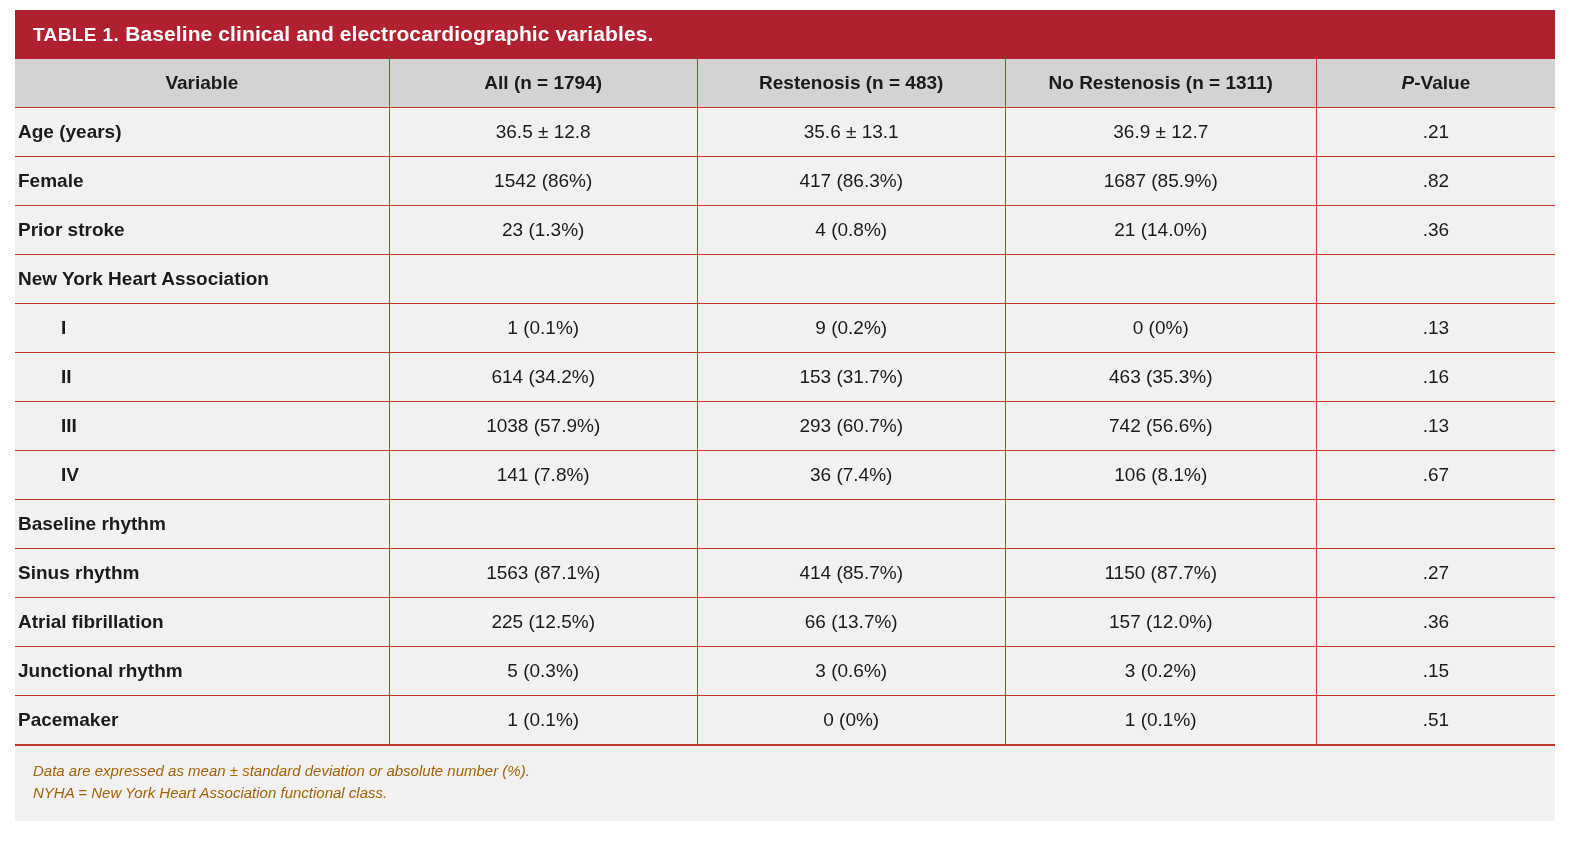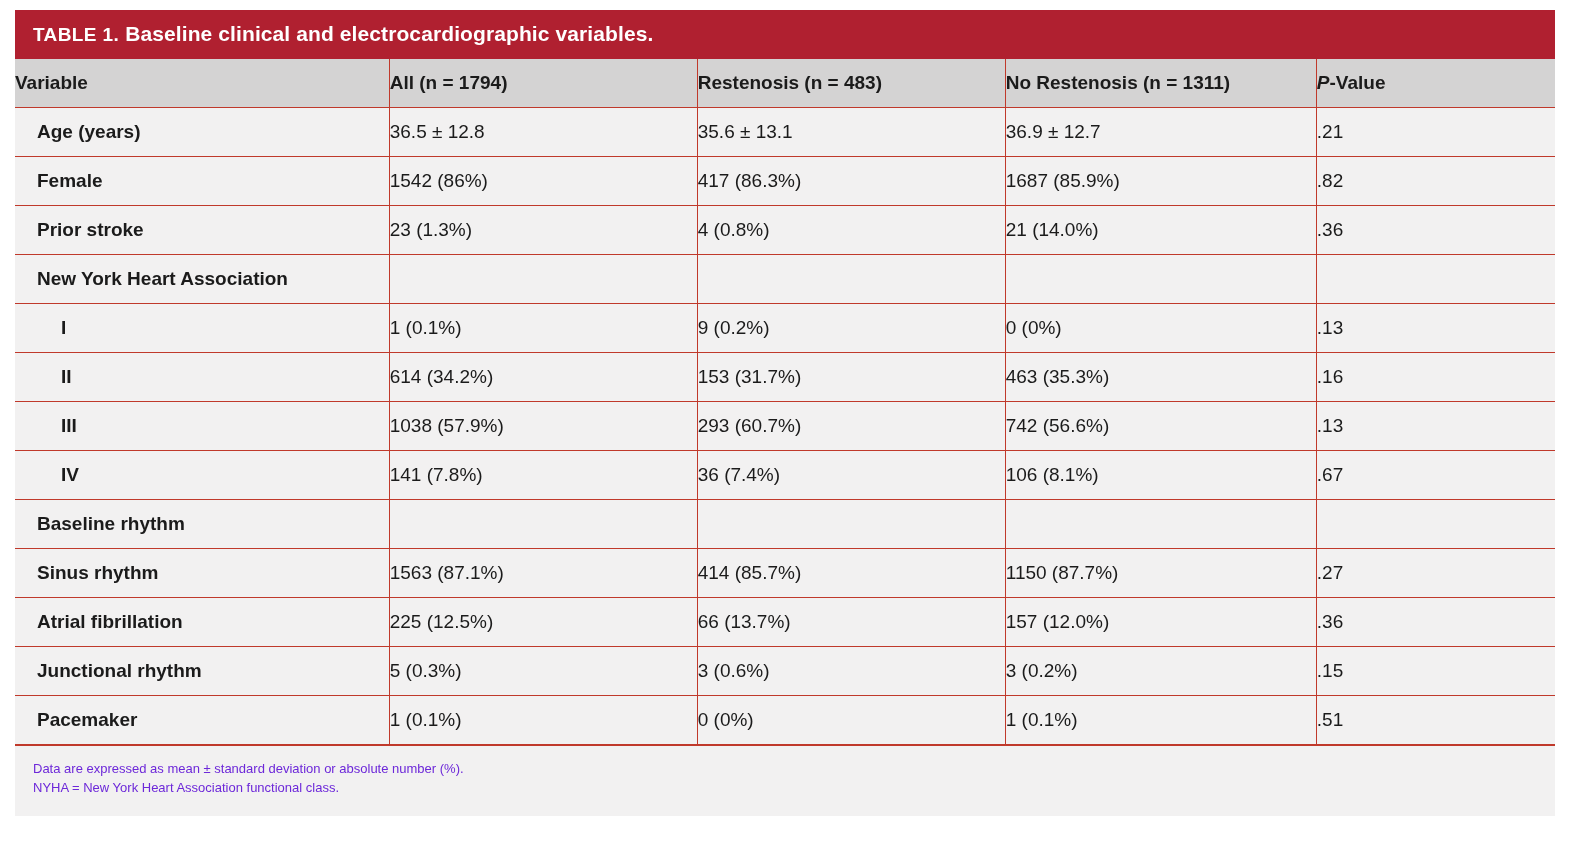--- a/index.html
+++ b/index.html
@@ -45,58 +45,59 @@
     padding: 0;
     font-size: 19px;
     color: #1b1b1b;
     height: 49px;
     vertical-align: middle;
     box-sizing: border-box;
   }
   thead th {
     background: #d4d3d3;
     font-weight: bold;
-    text-align: left;
+    text-align: center;
     height: 46px;
     font-size: 19px;
     border-bottom: 1.5px solid #c0392b;
   }
   thead th.colsep, tbody td.colsep {
     border-left: 1.5px solid #c0392b;
     margin-top: 15px;
   }
   tbody td.label {
     text-align: left;
-    padding-left: 22px;
+    padding-left: 3px;
     font-weight: bold;
   }
   tbody td.label.indent {
     padding-left: 46px;
   }
   tbody td.val {
-    text-align: left;
+    text-align: center;
     font-weight: normal;
   }
   tbody tr:last-child td {
     border-bottom: 2px solid #c0392b;
   }
   col.c1 { width: 24.3%; }
   col.c2 { width: 20.0%; }
   col.c3 { width: 20.0%; }
   col.c4 { width: 20.2%; }
   col.c5 { width: 15.5%; }
   
   .footnotes {
     background: #f2f1f1;
     padding: 14px 18px 18px 18px;
   }
   .footnotes div {
-    font-size: 13px;
-    color: #6d28d9;
+    font-size: 15px;
+    color: #a16207;
     line-height: 1.45;
+    font-style: italic;
   }
   .pital { font-style: italic; font-weight: bold; }
 </style>
 </head>
 <body>
 
 <div class="table-wrap">
 
   <div class="table-title">
     <span class="tnum">TABLE 1.</span>

